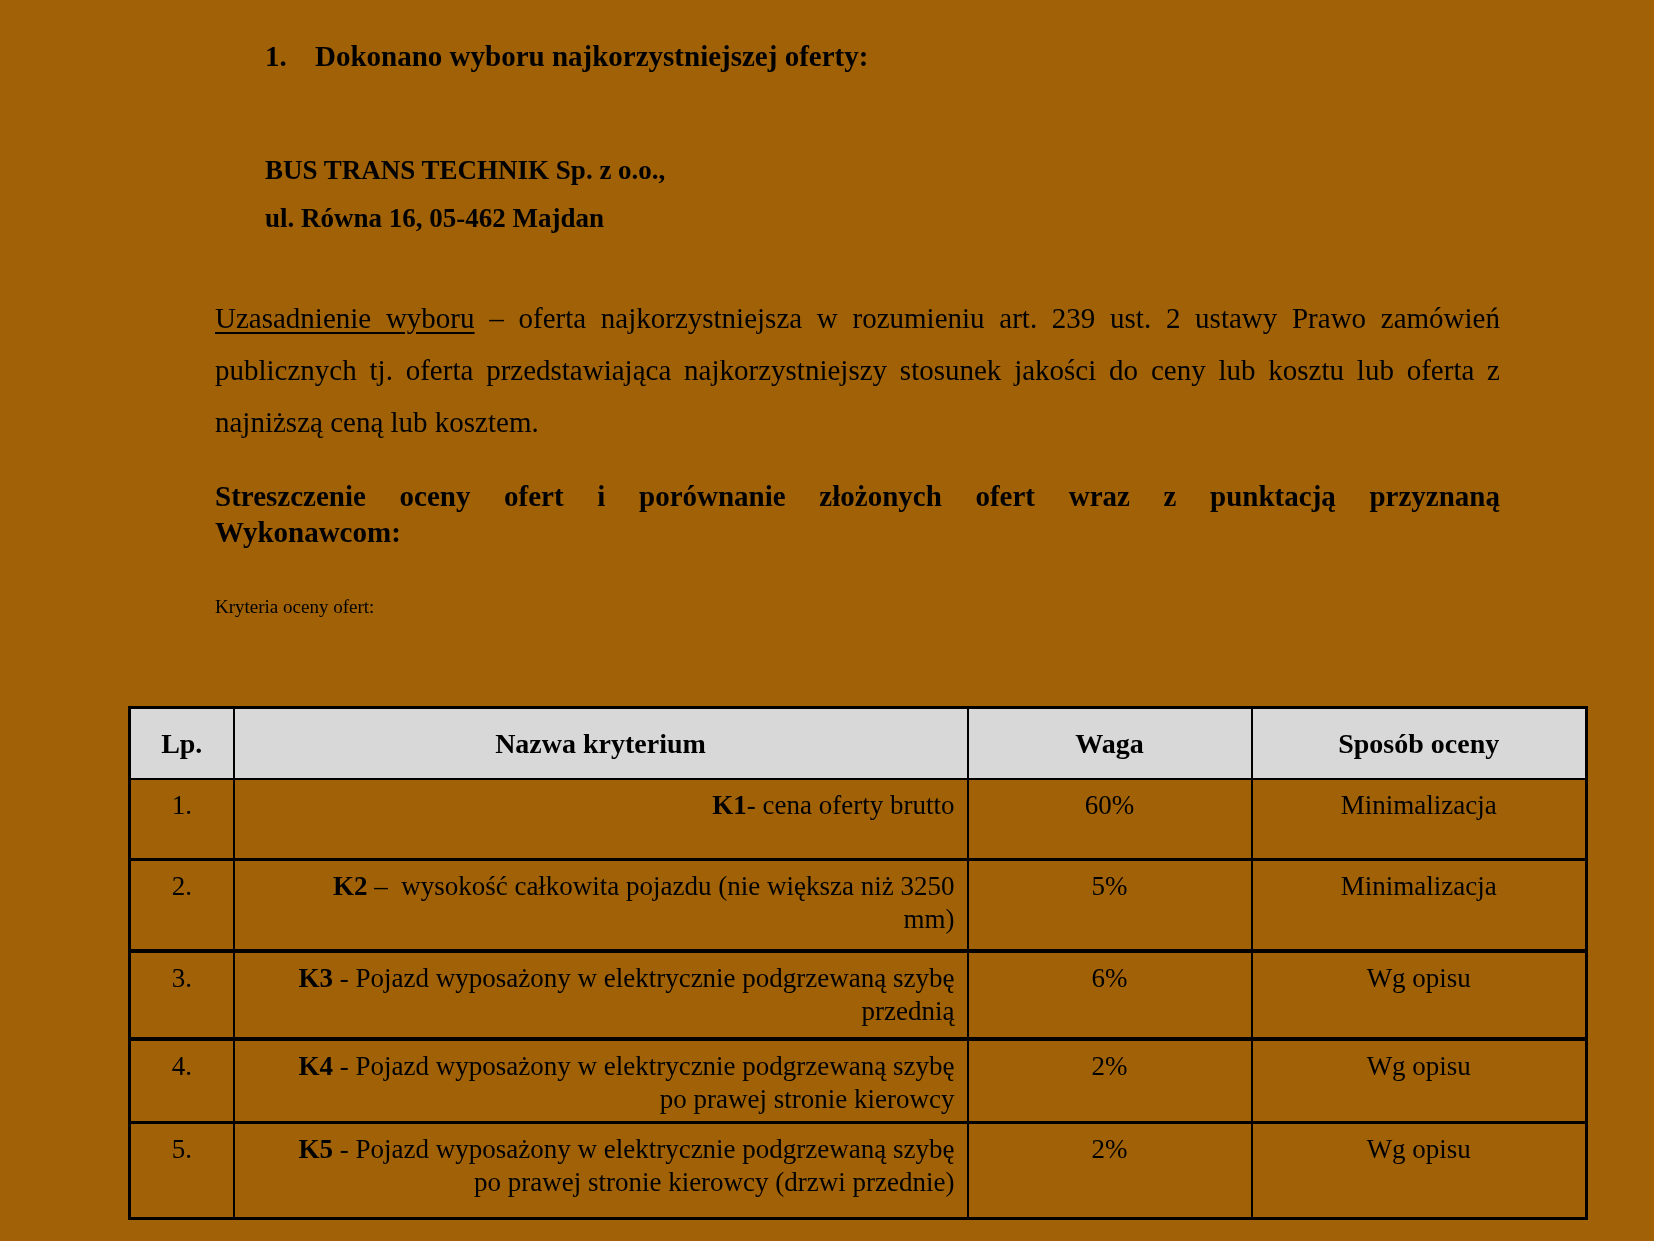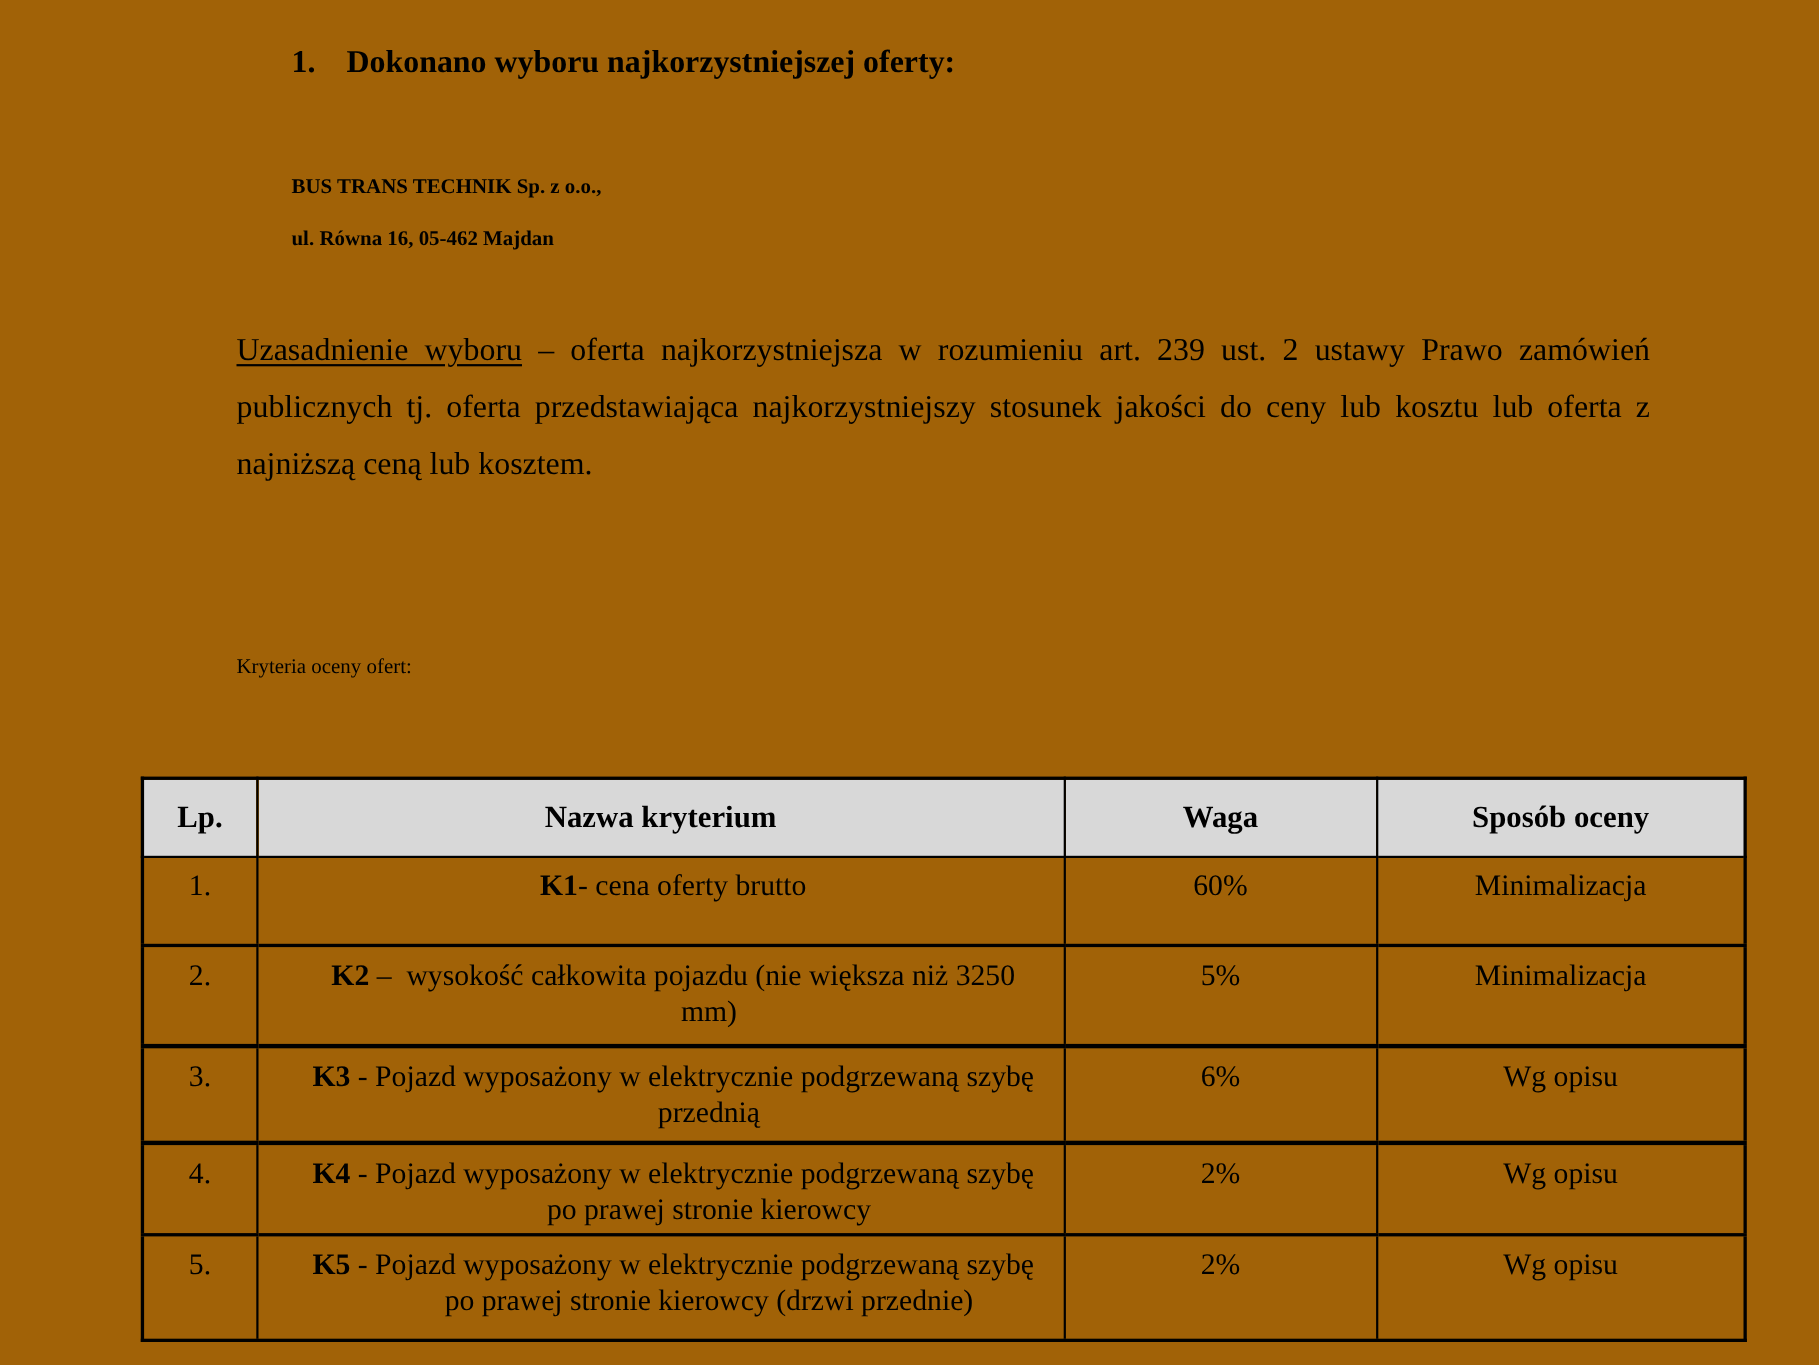--- a/index.html
+++ b/index.html
@@ -19,21 +19,21 @@
     left: 265px; top: 40px;
     font-size: 29px; font-weight: bold;
     white-space: nowrap;
   }
   .item-heading .num { display: inline-block; width: 50px; }
 
   
   .winner {
     position: absolute;
     left: 265px; top: 146px;
-    font-size: 19px; font-weight: bold;
+    font-size: 27px; font-weight: bold;
     line-height: 48px;
     white-space: nowrap;
   }
 
   
   .justification {
     position: absolute;
     left: 215px; top: 292px; width: 1285px;
     font-size: 29px; line-height: 52px;
   }
@@ -83,21 +83,21 @@
     vertical-align: top;
     padding-top: 9px; padding-bottom: 4px;
   }
   tr.r1 td { height: 65px; border-bottom-width: 3px; }
   tr.r2 td { height: 75px; border-bottom-width: 4px; }
   tr.r3 td { height: 71px; border-bottom-width: 4px; }
   tr.r4 td { height: 67px; border-bottom-width: 3px; }
   tr.r5 td { height: 80px; }
   td.c-lp, td.c-waga, td.c-sposob { text-align: center; }
   td.c-nazwa {
-    text-align: center;
+    text-align: right;
     padding-left: 100px; padding-right: 12px;
     text-indent: -65px;
     white-space: pre-wrap;
   }
   td.c-nazwa .kcode { font-weight: bold; }
 </style>
 </head>
 <body>
 
 <div class="page">
@@ -110,20 +110,24 @@
     <div>BUS TRANS TECHNIK Sp. z o.o.,</div>
     <div>ul. Równa 16, 05-462 Majdan</div>
   </div>
 
   <div class="justification">
     <div class="line stretch"><span class="ul-label">Uzasadnienie wyboru</span><span> – oferta najkorzystniejsza w rozumieniu art. 239 ust. 2 ustawy Prawo zamówień</span></div>
     <div class="line stretch">publicznych tj. oferta przedstawiająca najkorzystniejszy stosunek jakości do ceny lub kosztu lub oferta z</div>
     <div class="line">najniższą ceną lub kosztem.</div>
   </div>
 
+  <div class="summary">
+    <div class="line stretch">Streszczenie oceny ofert i porównanie złożonych ofert wraz z punktacją przyznaną</div>
+    <div class="line">Wykonawcom:</div>
+  </div>
 
   <div class="criteria-heading">Kryteria oceny ofert:</div>
 
   <table class="criteria">
     <colgroup>
       <col style="width:104px">
         <col style="width:734px">
         <col style="width:284px">
         <col style="width:335px">
     </colgroup>

